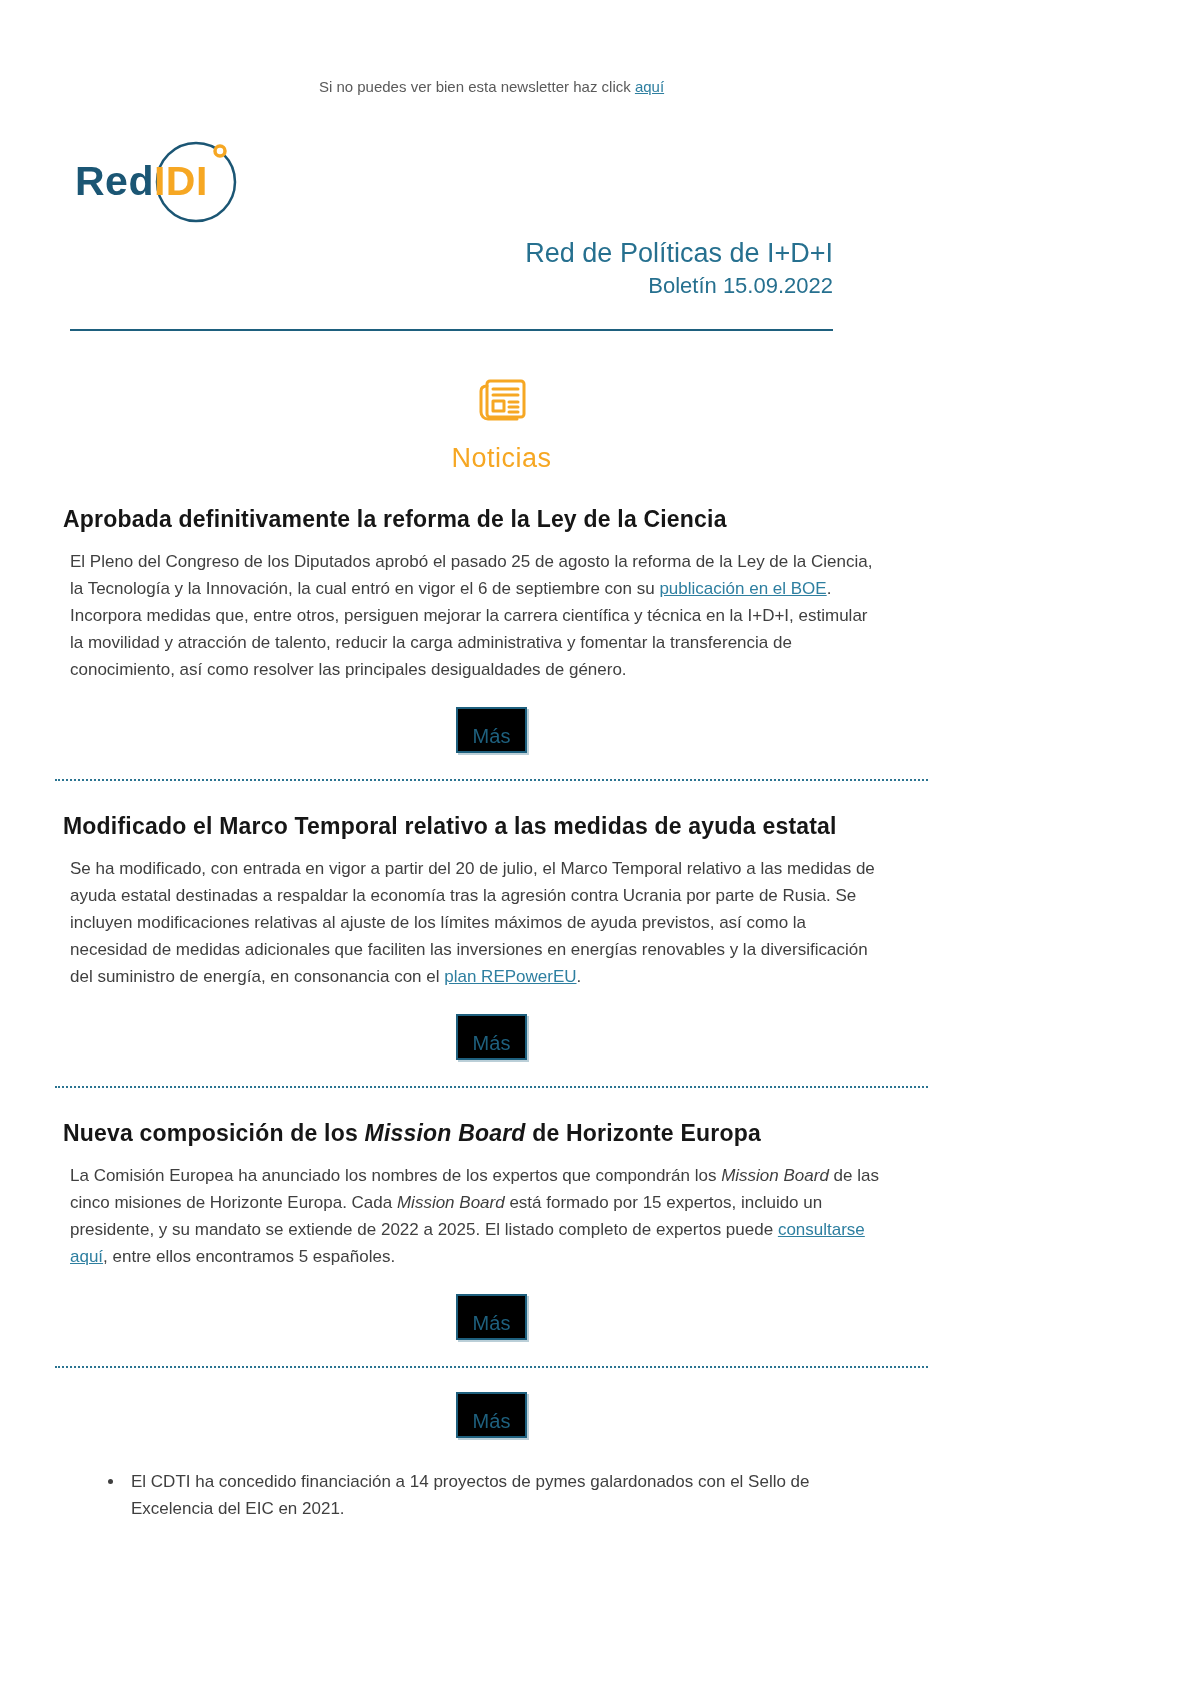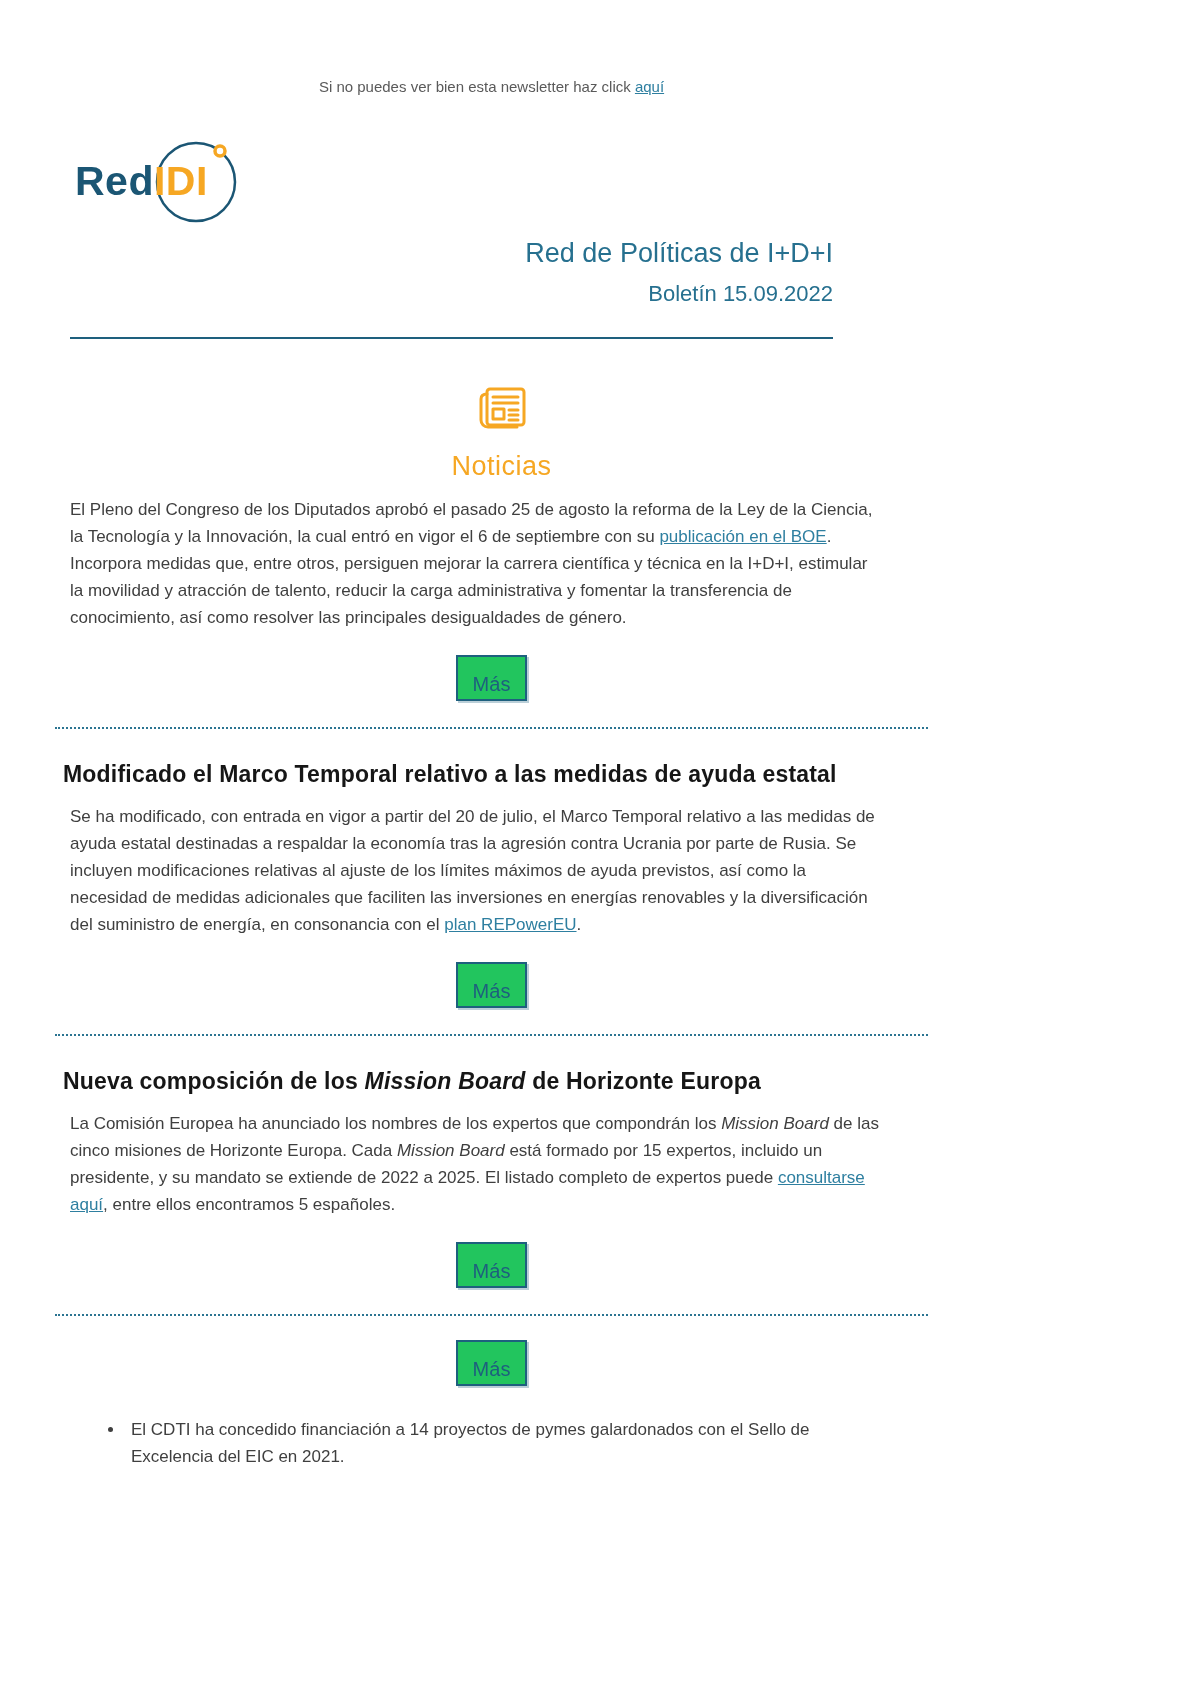--- a/index.html
+++ b/index.html
@@ -50,21 +50,21 @@
   .logo-red { color: #1b5674; }
   .logo-idi { color: #f6a723; }
 
   
   .header-right {
     text-align: right;
     margin: 4px 95px 0 0;
     color: #26708f;
   }
   .header-title { font-size: 27px; line-height: 36px; }
-  .header-date  { font-size: 22px; line-height: 30px; margin-top: 8px; }
+  .header-date  { font-size: 22px; line-height: 30px; }
 
   .header-rule {
     border: none;
     border-top: 2px solid #1e607e;
     margin: 28px 95px 0 15px;
   }
 
   
   .section-head {
     display: flex;
@@ -102,21 +102,21 @@
     text-decoration: underline;
     cursor: pointer;
   }
 
   .more-btn {
     display: block;
     margin: 24px auto 26px auto;
     min-width: 66px;
     height: 46px;
     padding: 16px 15px;
-    background: #22c55e;
+    background: #000000;
     border: 2px solid #1e607e;
     color: #1e607e;
     font-family: "Liberation Sans", "DejaVu Sans", sans-serif;
     font-size: 20px;
     cursor: pointer;
     box-shadow: 2px 2px 0 rgba(30, 96, 126, 0.3);
   }
 
   .dotted-divider {
     border: none;
@@ -171,20 +171,21 @@
       <line x1="16" y1="18" x2="41" y2="18"></line>
       <rect x="16" y="24" width="11" height="10"></rect>
       <line x1="32" y1="25" x2="41" y2="25"></line>
       <line x1="32" y1="30" x2="41" y2="30"></line>
       <line x1="32" y1="35" x2="41" y2="35"></line>
     </svg>
     <span class="section-title">Noticias</span>
   </div>
 
   <article class="article">
+    <h2 class="art-title"><span>Aprobada definitivamente la reforma de la Ley de la Ciencia</span></h2>
     <p class="art-body"><span>El Pleno del Congreso de los Diputados aprobó el pasado 25 de agosto la reforma de la Ley de la Ciencia, la Tecnología y la Innovación, la cual entró en vigor el 6 de septiembre con su </span><a href="#" class="inline-link">publicación en el BOE</a><span>. Incorpora medidas que, entre otros, persiguen mejorar la carrera científica y técnica en la I+D+I, estimular la movilidad y atracción de talento, reducir la carga administrativa y fomentar la transferencia de conocimiento, así como resolver las principales desigualdades de género.</span></p>
     <button class="more-btn">Más</button>
   </article>
 
   <hr class="dotted-divider">
 
   <article class="article">
     <h2 class="art-title"><span>Modificado el Marco Temporal relativo a las medidas de ayuda estatal</span></h2>
     <p class="art-body"><span>Se ha modificado, con entrada en vigor a partir del 20 de julio, el Marco Temporal relativo a las medidas de ayuda estatal destinadas a respaldar la economía tras la agresión contra Ucrania por parte de Rusia. Se incluyen modificaciones relativas al ajuste de los límites máximos de ayuda previstos, así como la necesidad de medidas adicionales que faciliten las inversiones en energías renovables y la diversificación del suministro de energía, en consonancia con el </span><a href="#" class="inline-link">plan REPowerEU</a><span>.</span></p>
     <button class="more-btn">Más</button>

